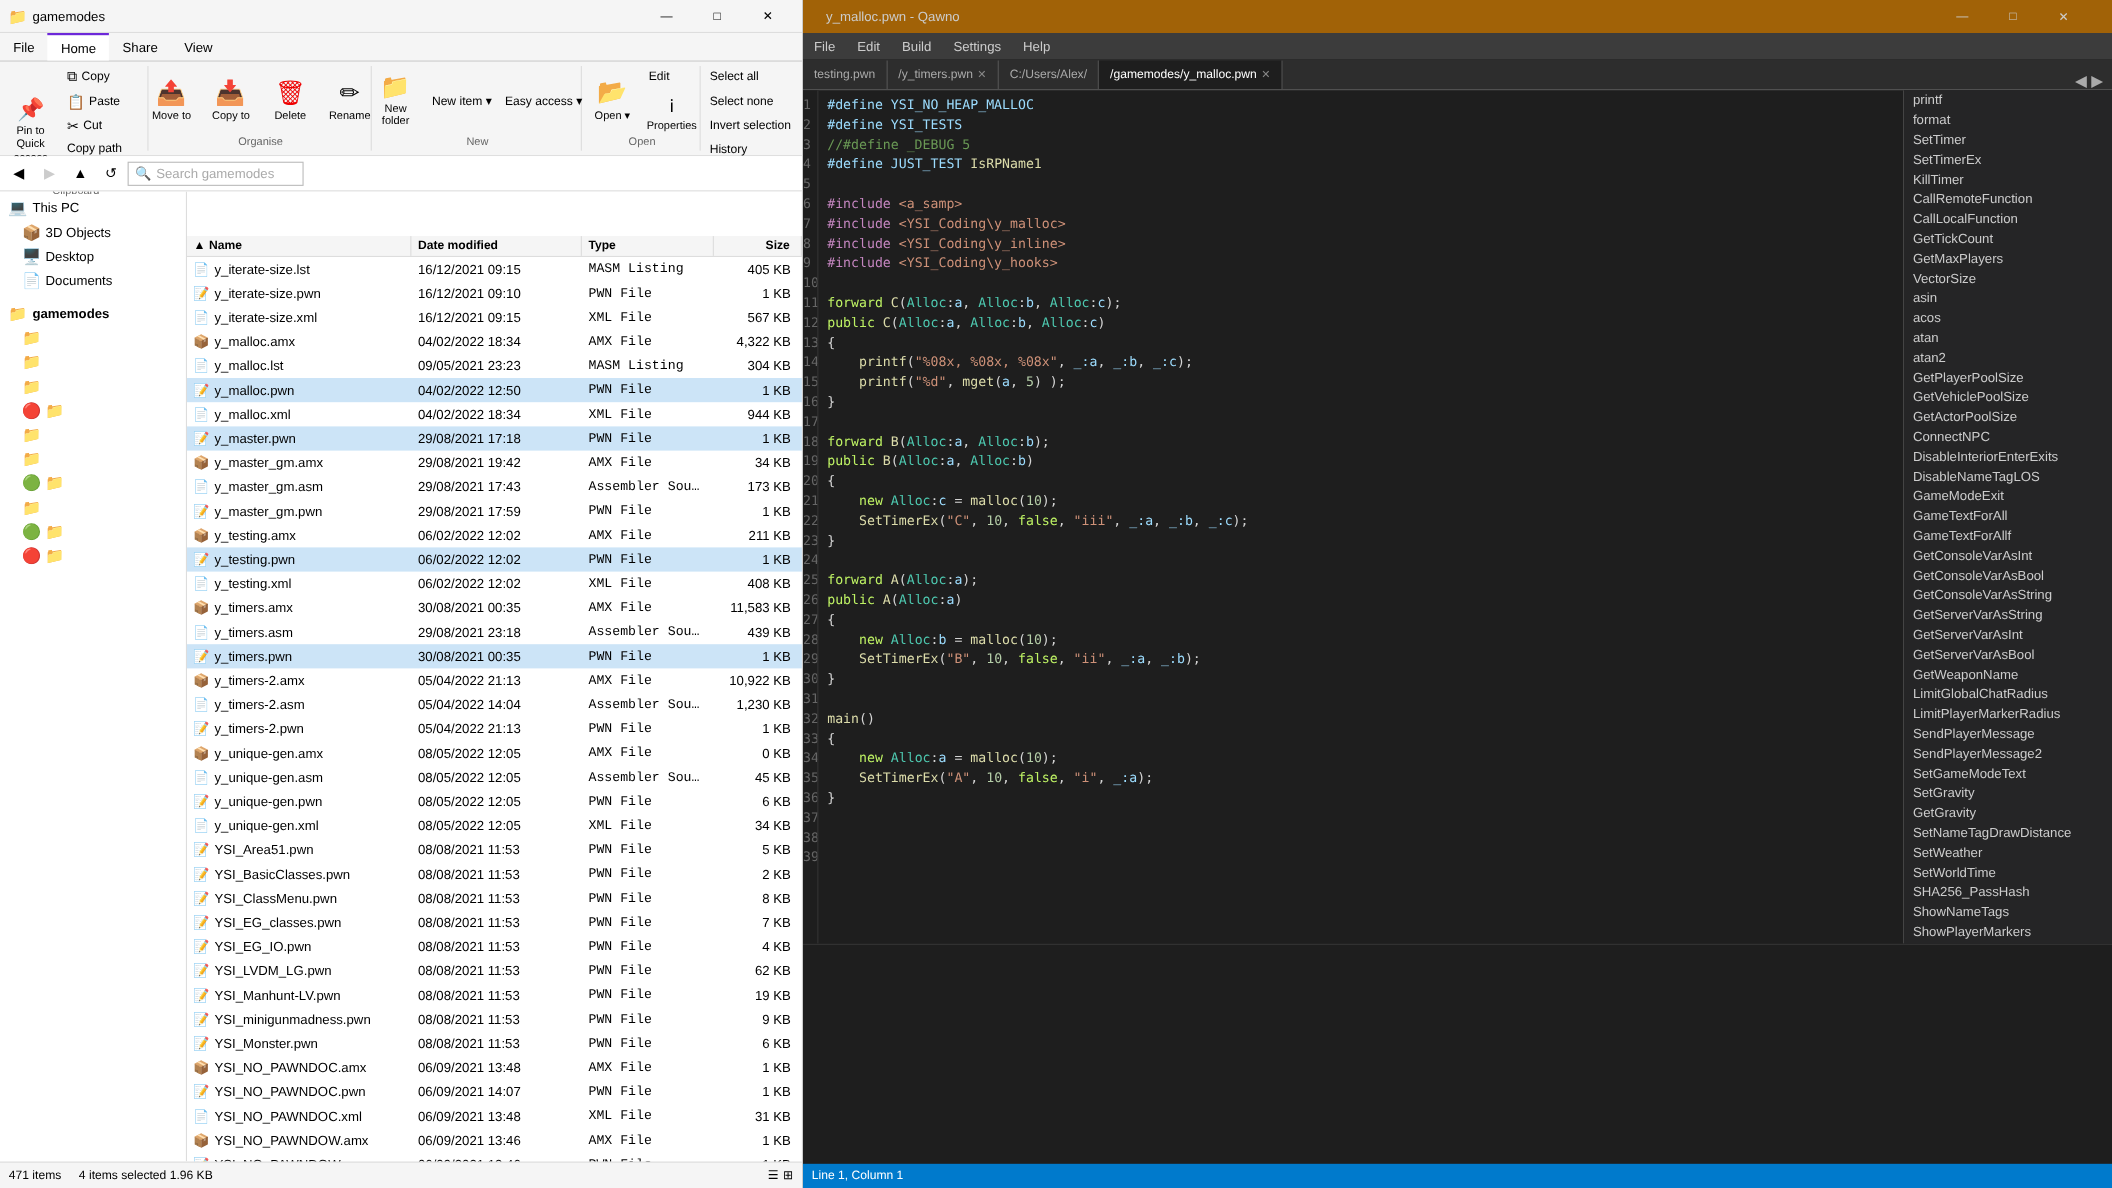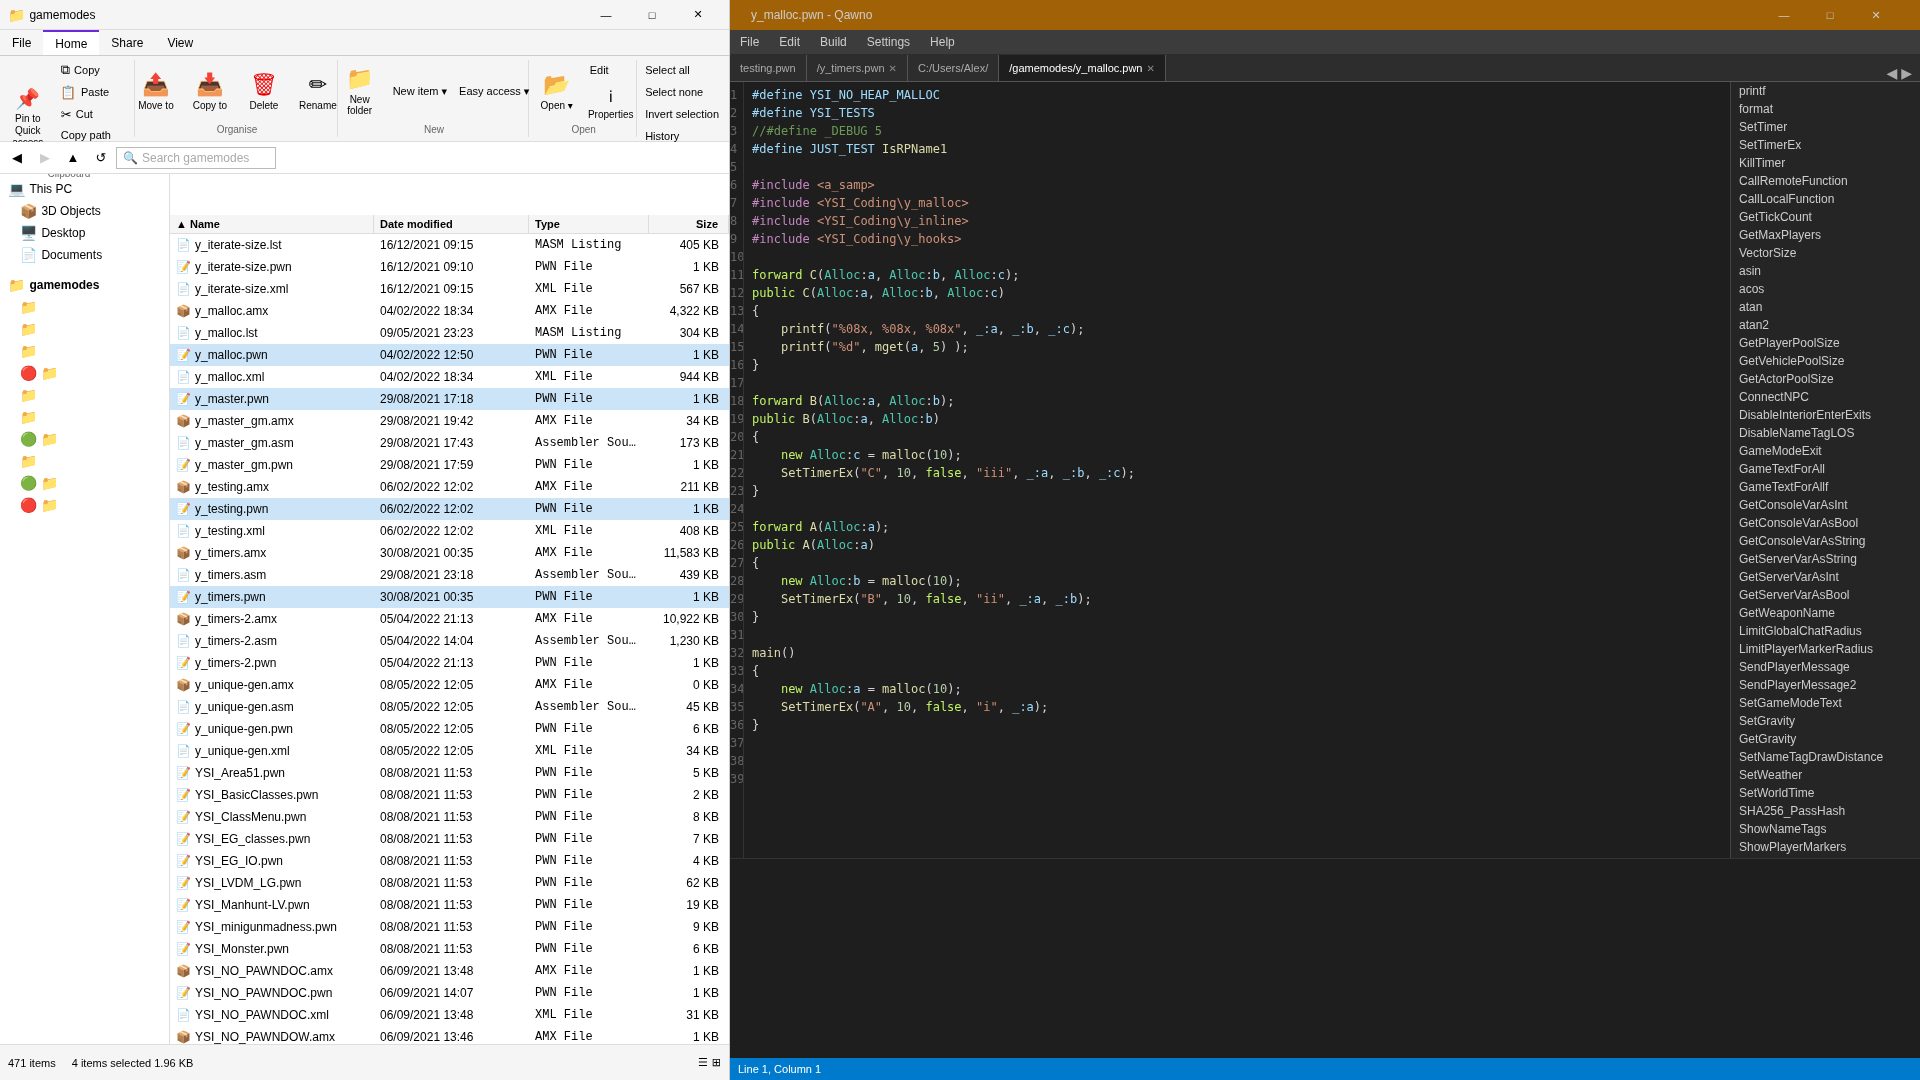--- a/index.html
+++ b/index.html
@@ -53,21 +53,21 @@
     .col-size { width: 80px; text-align: right; padding-right: 10px; }
 
     .file-row { display: flex; align-items: center; height: 22px; cursor: pointer; }
     .file-row.selected { background: #cce4f7; }
     .file-cell { padding: 1px 6px; font-size: 12px; flex-shrink: 0; overflow: hidden; text-overflow: ellipsis; white-space: nowrap; }
     .file-cell.name { display: flex; align-items: center; gap: 4px; flex: 1; min-width: 180px; }
     .file-cell.date { width: 155px; }
     .file-cell.type { width: 120px; font-family: Liberation Mono, monospace; }
     .file-cell.size { width: 80px; text-align: right; padding-right: 10px; }
 
-    .status-bar { height: 36px; background: #f5f5f5; border-top: 1px solid #ddd; display: flex; align-items: center; padding: 0 8px; gap: 16px; font-size: 11px; }
+    .status-bar { height: 24px; background: #f5f5f5; border-top: 1px solid #ddd; display: flex; align-items: center; padding: 0 8px; gap: 16px; font-size: 11px; }
 
     
     #code-editor { flex: 1; display: flex; flex-direction: column; background: #1e1e1e; color: #d4d4d4; }
     .editor-title-bar { background: #a16207; height: 30px; display: flex; align-items: center; justify-content: space-between; padding: 0 21px; }
     .editor-title { color: #ccc; font-size: 12px; }
     .editor-window-controls { display: flex; }
     .editor-win-btn { width: 46px; height: 30px; display: flex; align-items: center; justify-content: center; color: #ccc; font-size: 11px; cursor: pointer; background: transparent; border: none; }
 
     .editor-menu { background: #3c3c3c; display: flex; height: 24px; }
     .editor-menu-item { padding: 2px 10px; color: #ccc; font-size: 12px; cursor: pointer; display: flex; align-items: center; }

